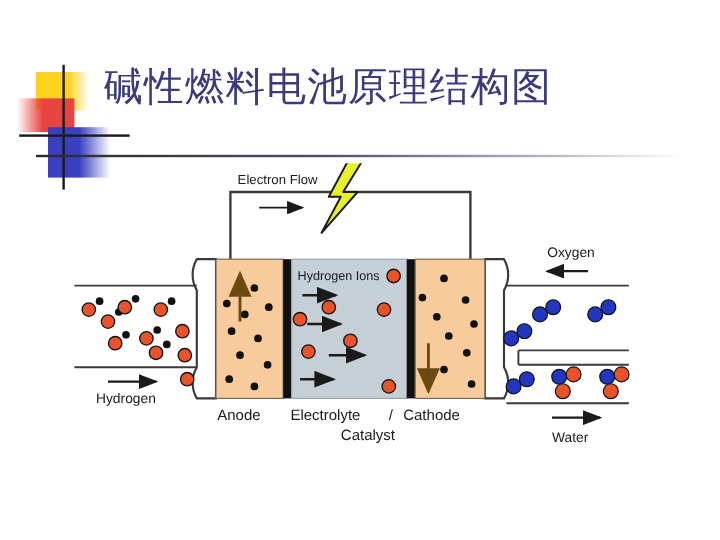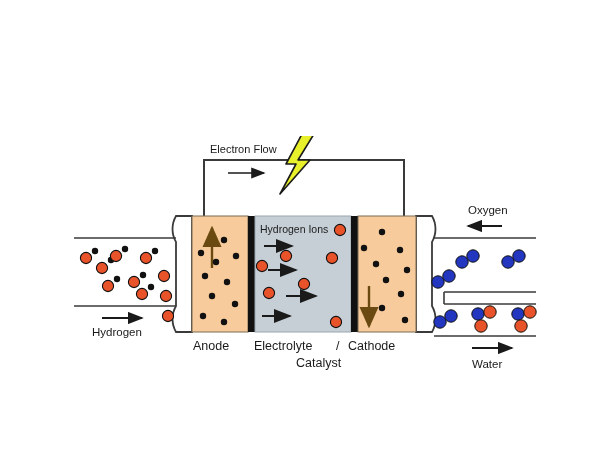--- a/index.html
+++ b/index.html
@@ -22,29 +22,38 @@
   .line-h-short{left:16px;top:66px;width:92px;height:2px;background:#1b1b1b;}
   .rule{left:30px;top:83px;width:540px;height:2px;
     background:linear-gradient(90deg,#2a2a2a 0%,#4d4d6e 45%,#b9b9cc 80%,rgba(255,255,255,0) 100%);}
   #page-title{
     position:absolute;left:86px;top:4px;width:500px;
     font-family:"DejaVu Serif","Liberation Serif",serif;
     font-size:33px;line-height:44px;color:#3b3b79;letter-spacing:1px;white-space:nowrap;
   }
 
   
-  #diagram{position:absolute;left:64px;top:136px;width:480px;height:260px;}
+  #diagram{position:absolute;left:52px;top:136px;width:480px;height:260px;}
   #diagram svg{display:block;}
   .lbl{font-family:"Liberation Sans","DejaVu Sans",sans-serif;fill:#1a1a1a;}
 </style>
 </head>
 <body>
 
 <div id="slide">
 
+  <div id="title-block">
+    <div class="deco sq-yellow"></div>
+    <div class="deco sq-red"></div>
+    <div class="deco sq-blue"></div>
+    <div class="deco line-v"></div>
+    <div class="deco line-h-short"></div>
+    <div class="deco rule"></div>
+    <div id="page-title">碱性燃料电池原理结构图</div>
+  </div>
 
   <div id="diagram">
   <svg width="480" height="260" viewBox="0 0 480 260" xmlns="http://www.w3.org/2000/svg">
     <defs>
       <marker id="ah" markerWidth="9" markerHeight="7" refX="8" refY="3.5" orient="auto">
         <polygon points="0 0, 9 3.5, 0 7" fill="#1a1a1a"></polygon>
       </marker>
       <marker id="ahL" markerWidth="9" markerHeight="7" refX="8" refY="3.5" orient="auto">
         <polygon points="0 0, 9 3.5, 0 7" fill="#1a1a1a"></polygon>
       </marker>

